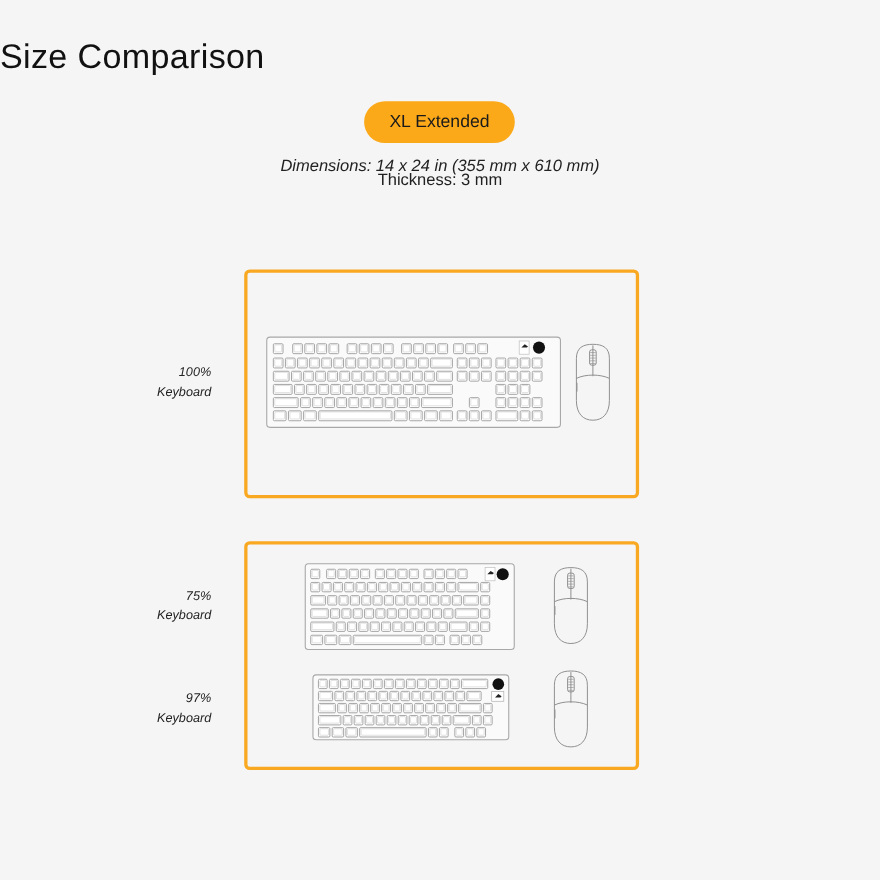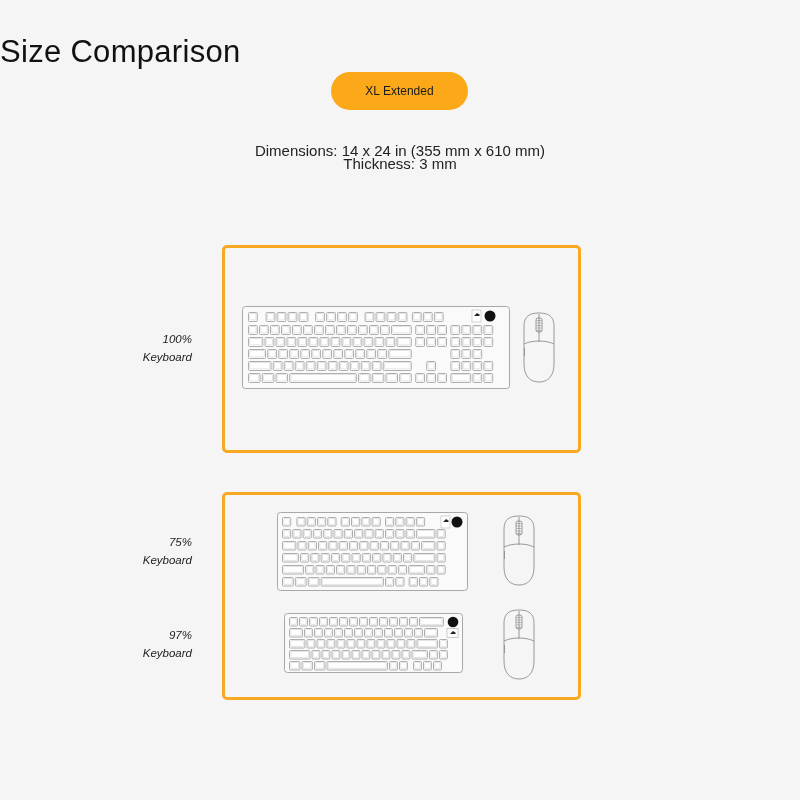--- a/index.html
+++ b/index.html
@@ -5,28 +5,28 @@
   html, body { margin: 0; padding: 0; }
   body {
     width: 800px; height: 800px; background: #f5f5f5; position: relative; overflow: hidden;
     font-family: "Liberation Sans", "DejaVu Sans", sans-serif; color: #1a1a1a;
   }
   .title {
     position: absolute; left: 0; top: 34px; width: 800px; 
     font-size: 31px; font-weight: 400; letter-spacing: 0.3px; color: #111;
   }
   .badge {
-    position: absolute; left: 331px; top: 72px; width: 137px; height: 38px;
+    position: absolute; left: 331px; top: 92px; width: 137px; height: 38px;
     border-radius: 19px; background: #fba919; display: flex; align-items: center; justify-content: center;
-    font-size: 12px; color: #1a1a1a;
+    font-size: 16px; color: #1a1a1a;
   }
   .spec {
     position: absolute; left: 0; width: 800px; text-align: center; font-size: 15px; color: #222;
   }
-  .spec.l1 { top: 142px; }
+  .spec.l1 { top: 142px; font-style: italic; }
   .spec.l2 { top: 155px; }
   .panel {
     position: absolute; left: 222px; width: 353px; border: 3px solid #f9a822; border-radius: 5px; box-sizing: content-box;
   }
   .panel.p1 { top: 245px; height: 202px; }
   .panel.p2 { top: 492px; height: 202px; }
   .label {
     position: absolute; width: 80px; right: 608px; text-align: right; font-size: 11.5px; line-height: 18px; color: #222; font-style: italic;
   }
   svg { position: absolute; overflow: visible; }

